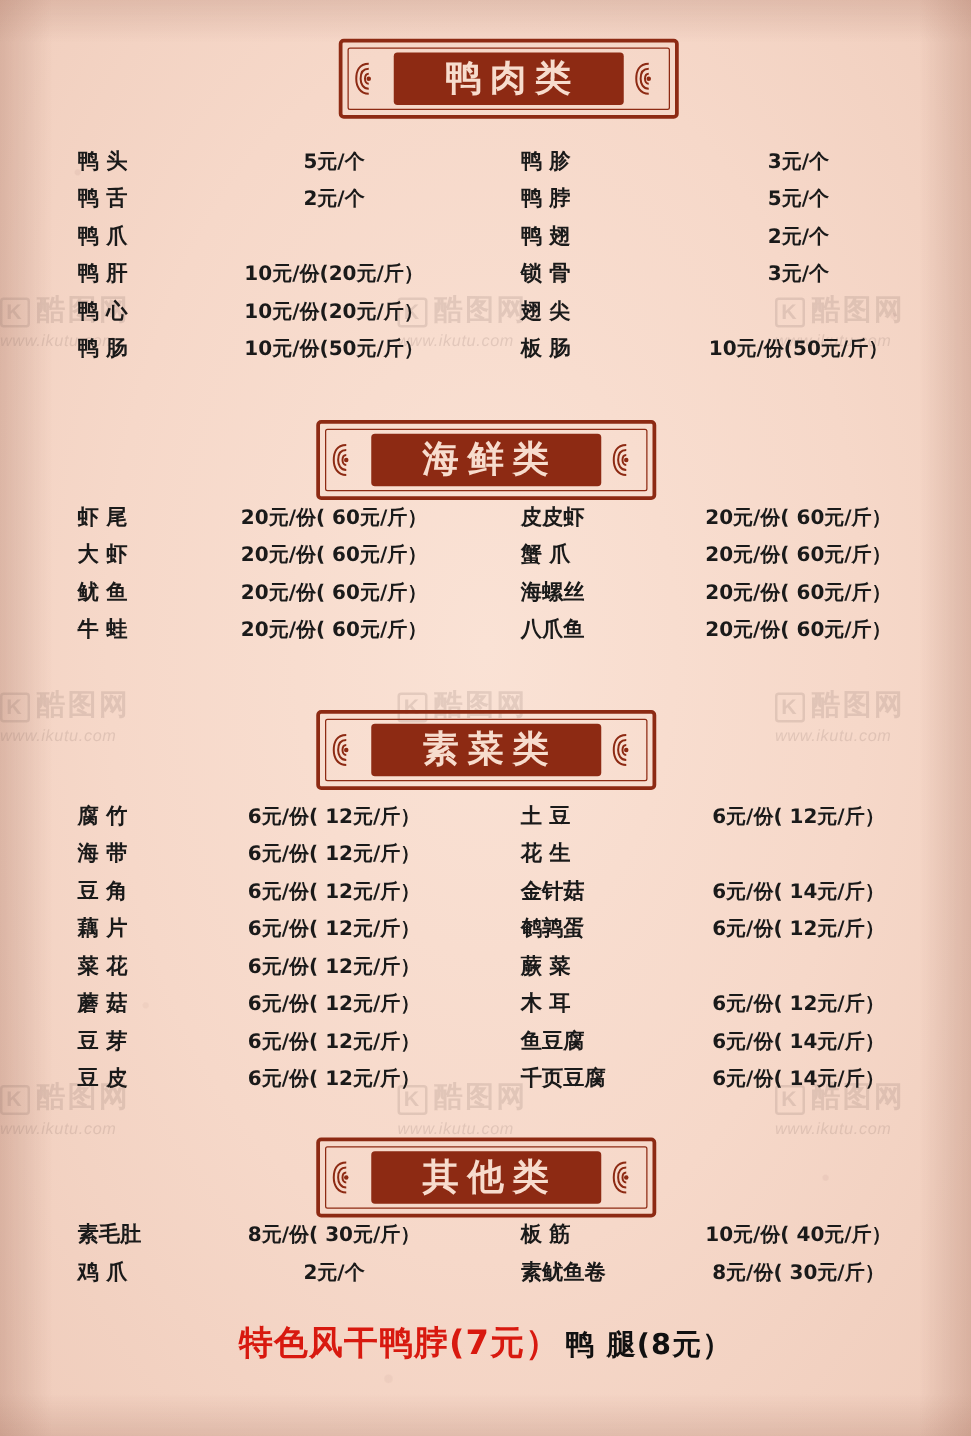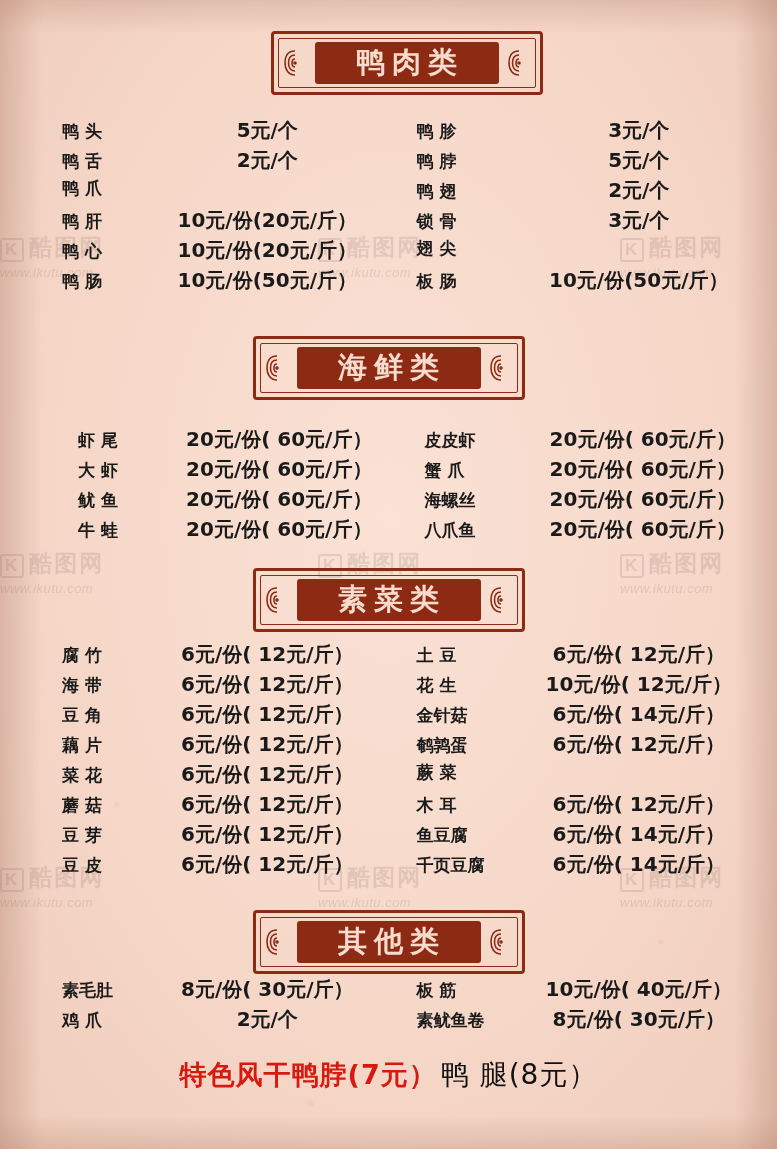--- a/index.html
+++ b/index.html
@@ -145,21 +145,21 @@
   }
   .cell .name {
     color: #1a1a1a;
     font-size: 17px;
     font-weight: 700;
     font-family: "DejaVu Sans", "Liberation Sans", sans-serif;
     white-space: nowrap;
   }
   .cell .price {
     color: #1a1a1a;
-    font-size: 20px;
+    font-size: 16px;
     font-weight: 700;
     font-family: "DejaVu Sans", "Liberation Sans", sans-serif;
     white-space: nowrap;
   }
   
   .name-box {
     width: 84px;
     display: flex;
     justify-content: space-between;
   }
@@ -183,22 +183,22 @@
   }
   .footer .feature {
     color: #d8190f;
     font-size: 27px;
     font-weight: 700;
     font-family: "DejaVu Sans", "Liberation Sans", sans-serif;
     letter-spacing: 1px;
   }
   .footer .extra {
     color: #111;
-    font-size: 28px;
-    font-weight: 400;
+    font-size: 23px;
+    font-weight: 700;
     font-family: "DejaVu Sans", "Liberation Sans", sans-serif;
     letter-spacing: 1px;
   }
 </style>
 </head>
 <body>
 
 <div class="page">
   <div class="texture"></div>
   <div class="grain"></div>
@@ -385,21 +385,21 @@
                 <path d="M13 3 C5 3 3 9 3 15 C3 21 6 27 13 27"></path>
                 <path d="M13 7 C8 7 6.5 11 6.5 15 C6.5 19 8.5 23 13 23"></path>
                 <path d="M13 11 C10.5 11 10 13 10 15 C10 17 11 19 13 19"></path>
               </g>
               <g fill="#8d2a13">
                 <circle cx="13" cy="15" r="1.8"></circle>
               </g>
             </svg>
           </div>
         </div>
-        <div class="rows" style="position: absolute; left: 16px; right: 0px; top: 402px; margin-top: 24px;">
+        <div class="rows" style="position: absolute; left: 0px; right: 0px; top: 402px;">
           <div class="cell col-left">
             <span class="name-box">
               <span class="name">虾 尾</span>
             </span>
             <span class="price-box">
               <span class="price">20元/份( 60元/斤）</span>
             </span>
           </div>
           <div class="cell col-right">
             <span class="name-box">
@@ -508,23 +508,20 @@
             <span class="name-box">
               <span class="name">海 带</span>
             </span>
             <span class="price-box">
               <span class="price">6元/份( 12元/斤）</span>
             </span>
           </div>
           <div class="cell col-right">
             <span class="name-box">
               <span class="name">花 生</span>
-            </span>
-            <span class="price-box">
-              <span class="price">10元/份( 12元/斤）</span>
             </span>
           </div>
           <div class="cell col-left">
             <span class="name-box">
               <span class="name">豆 角</span>
             </span>
             <span class="price-box">
               <span class="price">6元/份( 12元/斤）</span>
             </span>
           </div>

